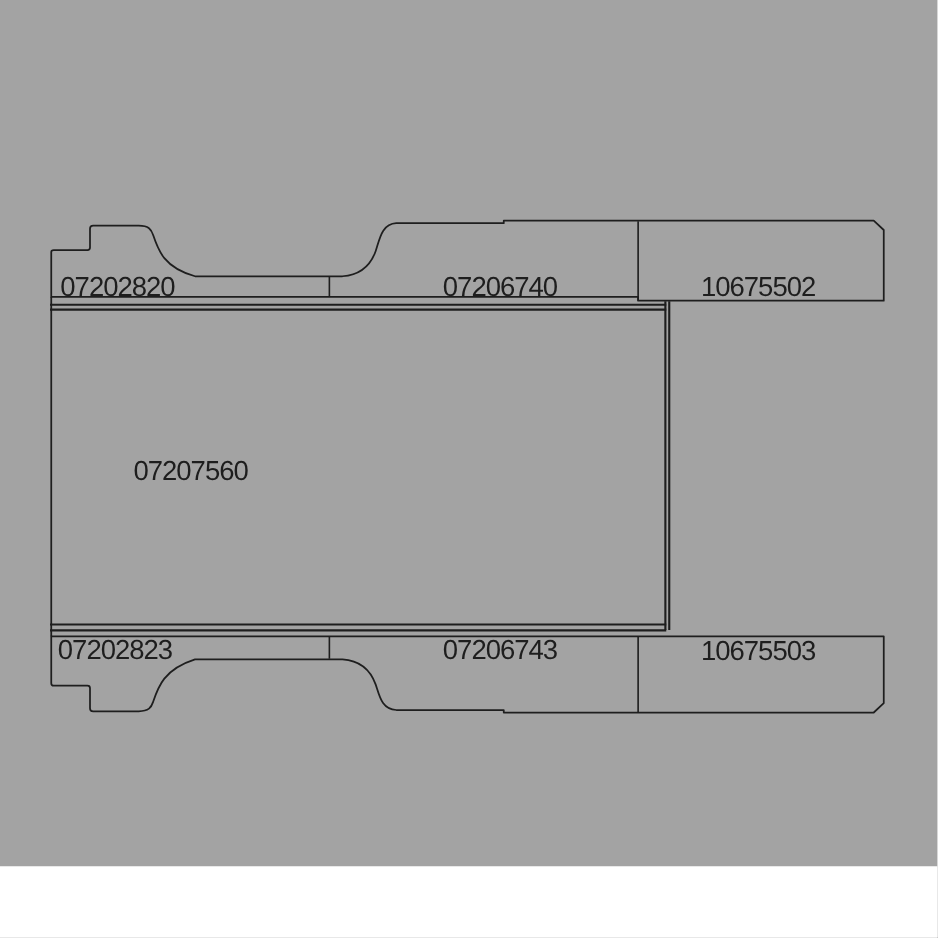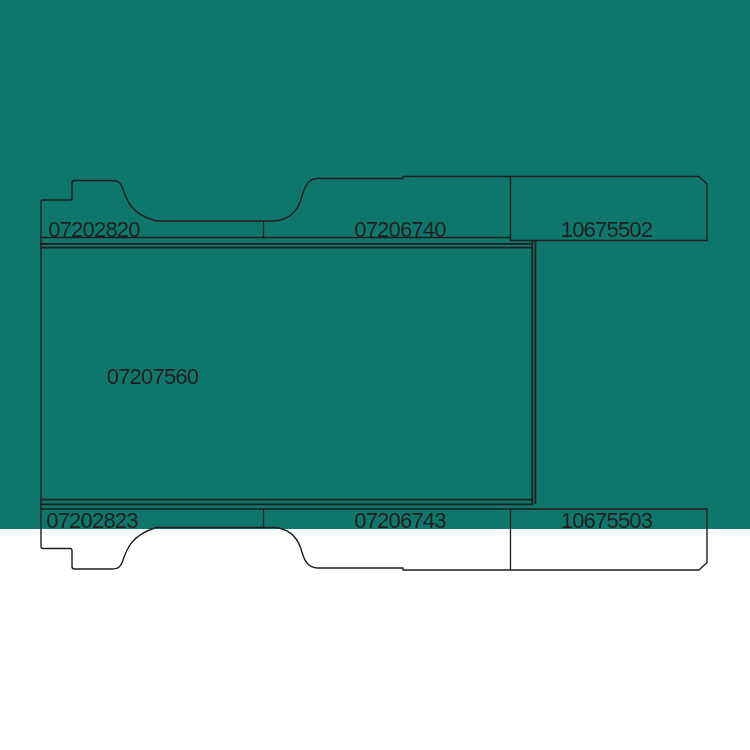--- a/index.html
+++ b/index.html
@@ -7,22 +7,22 @@
     padding: 0;
     background: #ffffff;
     width: 750px;
     height: 750px;
     overflow: hidden;
     font-family: "Liberation Sans", sans-serif;
   }
   .diagram-canvas {
     position: relative;
     width: 750px;
-    height: 529px;
-    background: #0f766e;
+    height: 693px;
+    background: #a3a3a3;
   }
   svg {
     display: block;
   }
   .outline {
     fill: none;
     stroke: #1e1e1e;
     stroke-width: 1.4;
     stroke-linejoin: round;
   }

